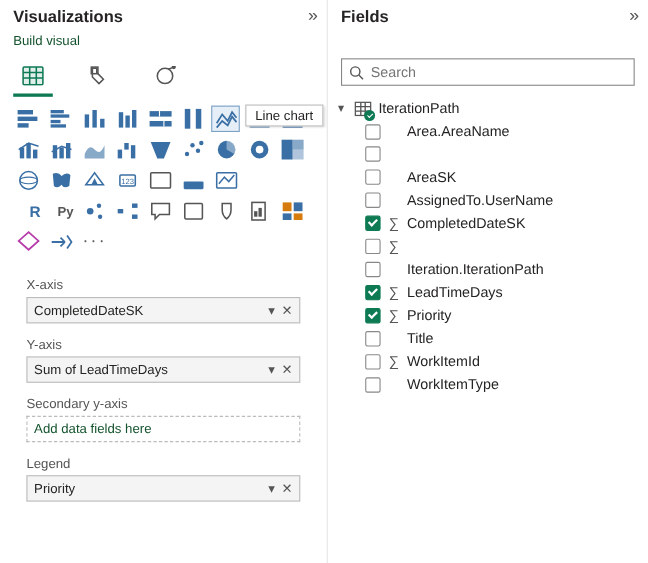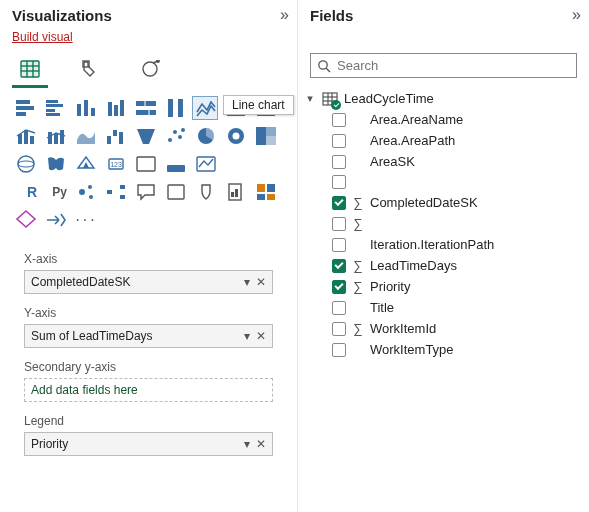--- a/index.html
+++ b/index.html
@@ -3,21 +3,21 @@
 <meta charset="utf-8">
 <style>
   * { box-sizing: border-box; margin: 0; padding: 0; font-family: "Segoe UI", sans-serif; }
   body { background: #fff; font-size: 13px; color: #252423; width: 589px; height: 512px; overflow: hidden; }
   .root { display: flex; height: 512px; }
   .viz-pane { width: 298px; border-right: 1px solid #e5e5e5; display: flex; flex-direction: column; }
   .fields-pane { flex: 1; display: flex; flex-direction: column; }
   .pane-header { display: flex; justify-content: space-between; align-items: center; padding: 6px 12px 4px 12px; }
   .pane-header.fields-header { border-bottom: 0; }
   .pane-title { font-size: 15px; font-weight: 600; }
-  .sub-title { font-size: 12px; padding: 2px 12px 4px 12px; color: #b91c1c; text-decoration: underline; }
+  .sub-title { font-size: 12px; padding: 2px 12px 4px 12px; color: #14532d; }
   .tabs { display: flex; gap: 24px; padding: 4px 12px 0 12px; }
   .tab { width: 36px; height: 36px; display: flex; align-items: center; justify-content: center; border-bottom: 3px solid transparent; cursor: pointer; }
   .tab.active { border-bottom-color: #0d7a53; }
   .tab svg { width: 20px; height: 18px; stroke: #555; fill: none; stroke-width: 1.4; }
   .tab.active svg { stroke: #0d7a53; fill: #0d7a53; fill-opacity: .08; }
   .gallery { display: flex; flex-wrap: wrap; column-gap: 4px; row-gap: 4px; padding: 8px 12px 4px 12px; }
   .viz-icon { width: 26px; height: 24px; display:flex; align-items:center; justify-content:flex-end; border: 1px solid transparent; cursor: pointer; position: relative; }
   .viz-icon svg { width: 22px; height: 20px; fill: #3a6fa5; stroke: #3a6fa5; stroke-width: 0; }
   .viz-icon.selected { border: 1px solid #7aa2c5; background: #e6eef7; }
   .viz-icon.mono svg { fill: #555; stroke: #555; }
@@ -398,41 +398,41 @@
         <span class="tbl-icon">
           <svg viewBox="0 0 16 14">
               <rect x="1" y="1" width="14" height="12"></rect>
               <line x1="1" y1="5" x2="15" y2="5"></line>
               <line x1="1" y1="9" x2="15" y2="9"></line>
               <line x1="6" y1="1" x2="6" y2="13"></line>
               <line x1="10" y1="1" x2="10" y2="13"></line>
             </svg>
           <span class="ok-badge"></span>
         </span>
-        <span class="field-name">LeadCycleTime</span>
+        <span class="field-name">IterationPath</span>
       </div>
       <div id="field-list">
           <div class="tree-row child">
             <span class="chk"></span>
             <span class="blank12"></span>
             <span class="field-name">Area.AreaName</span>
           </div>
           <div class="tree-row child">
             <span class="chk"></span>
             <span class="blank12"></span>
-            <span class="field-name">Area.AreaPath</span>
           </div>
           <div class="tree-row child">
             <span class="chk"></span>
             <span class="blank12"></span>
             <span class="field-name">AreaSK</span>
           </div>
           <div class="tree-row child">
             <span class="chk"></span>
             <span class="blank12"></span>
+            <span class="field-name">AssignedTo.UserName</span>
           </div>
           <div class="tree-row child">
             <span class="chk checked"></span>
             <span class="sigma">∑</span>
             <span class="field-name">CompletedDateSK</span>
           </div>
           <div class="tree-row child">
             <span class="chk"></span>
             <span class="sigma">∑</span>
           </div>

